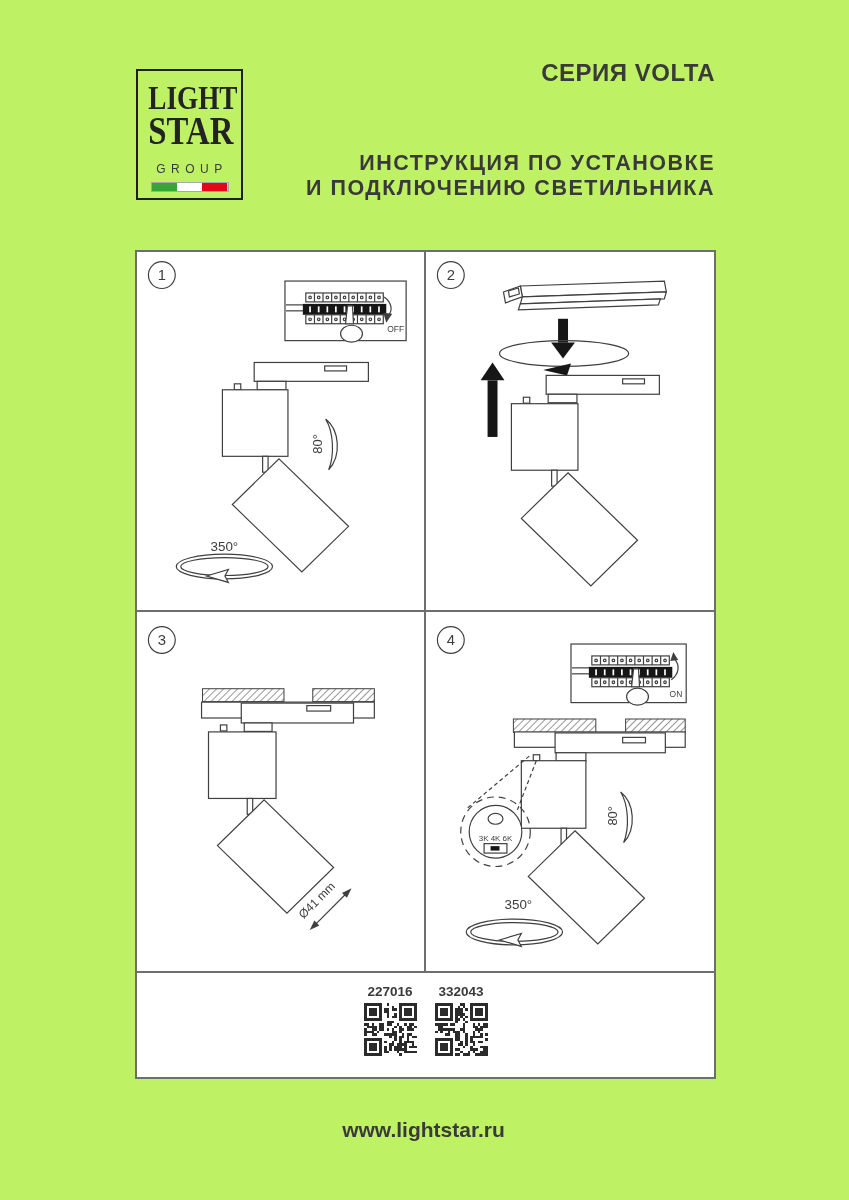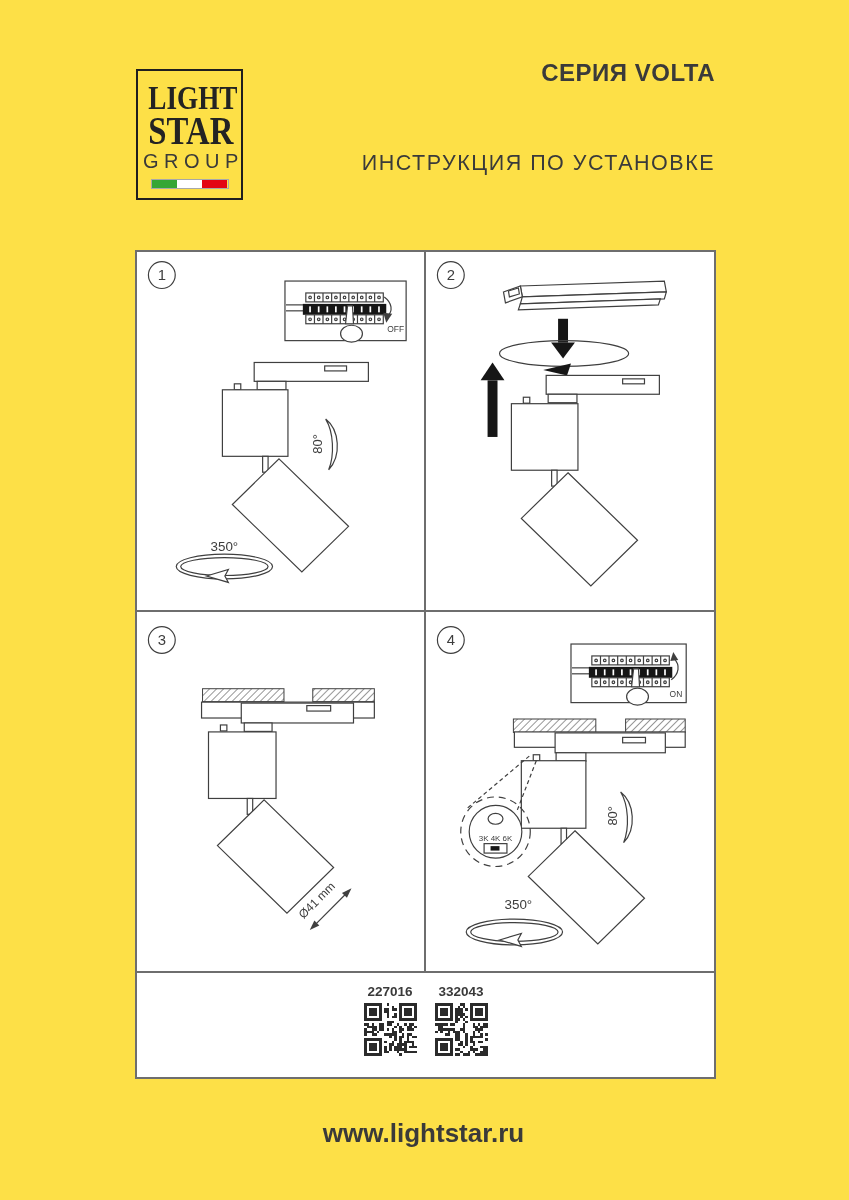--- a/index.html
+++ b/index.html
@@ -1,32 +1,32 @@
 <!DOCTYPE html>
 <html><head>
 <meta charset="utf-8">
 <style>
   html,body{margin:0;padding:0;background:#fff;}
-  .page{position:relative;width:849px;height:1200px;background:#fde047;overflow:hidden;
+  .page{position:relative;width:849px;height:1200px;background:#bef264;overflow:hidden;
         font-family:"Liberation Sans",sans-serif;color:#3a3a3a;}
   
   .logo{position:absolute;left:136px;top:69px;width:107px;height:131px;
         border:2px solid #1f1f1f;box-sizing:border-box;text-align:center;}
   .logo-word{font-family:"Liberation Serif",serif;font-weight:700;color:#232323;
              transform:scaleX(.8);transform-origin:50% 50%;}
   .logo-light{font-size:34px;line-height:31px;margin-top:11px;}
   .logo-star{font-size:41px;line-height:35px;}
-  .logo-group{font-size:20px;letter-spacing:5.5px;padding-left:5px;color:#3a3a3a;margin-top:2px;}
+  .logo-group{font-size:12px;letter-spacing:5.5px;padding-left:5px;color:#3a3a3a;margin-top:14px;}
   .flag{margin:6px auto 0;width:78px;height:9.5px;border:1px solid #a8a8a8;display:flex;box-sizing:border-box;}
   .flag span{flex:1;}
   
   .hdr-series{position:absolute;right:134px;top:58px;text-align:right;
               font-weight:700;font-size:24px;line-height:30px;letter-spacing:.5px;}
   .hdr-title{position:absolute;right:134px;top:151px;text-align:right;
-             font-weight:400;font-size:21.5px;line-height:25px;letter-spacing:1.5px;}
+             font-weight:700;font-size:21.5px;line-height:25px;letter-spacing:1.5px;}
   
   .grid{position:absolute;left:135px;top:250px;width:581px;height:829px;
         border:2px solid #6e6e6e;box-sizing:border-box;background:#fff;}
   .panel{position:absolute;box-sizing:border-box;background:#fff;}
   .p1{left:0;top:0;width:289px;height:360px;border-right:2px solid #6e6e6e;border-bottom:2px solid #6e6e6e;}
   .p2{left:289px;top:0;right:0;height:360px;border-bottom:2px solid #6e6e6e;}
   .p3{left:0;top:360px;width:289px;height:361px;border-right:2px solid #6e6e6e;border-bottom:2px solid #6e6e6e;}
   .p4{left:289px;top:360px;right:0;height:361px;border-bottom:2px solid #6e6e6e;}
   .panel svg{width:100%;height:100%;display:block;}
   
@@ -36,21 +36,21 @@
   .ah{fill:#3f3f3f;stroke:none;}
   .t{fill:#3d3d3d;font-family:"Liberation Sans",sans-serif;}
   
   .qr-row{position:absolute;left:0;top:721px;right:0;bottom:0;display:flex;
           justify-content:center;align-items:flex-start;gap:18px;padding-top:11px;}
   .qr-block{display:flex;flex-direction:column;align-items:center;}
   .qr-label{font-size:13.5px;font-weight:700;color:#3a3a3a;margin-bottom:4px;}
   svg.qr{width:53px;height:53px;display:block;}
   
   .footer{position:absolute;left:0;right:12px;top:1118px;text-align:center;
-          font-size:26px;font-weight:700;color:#3a3a3a;margin-left:10px;}
+          font-size:21px;font-weight:700;color:#3a3a3a;margin-left:10px;}
 </style>
 </head>
 <body>
 
 <div class="page">
 
   <div class="logo">
     <div class="logo-word logo-light">LIGHT</div>
     <div class="logo-word logo-star">STAR</div>
     <div class="logo-group">GROUP</div>
@@ -59,20 +59,21 @@
       <span style="background:#ffffff"></span>
       <span style="background:#e30613"></span>
     </div>
   </div>
 
   <div class="hdr-series">
     <div>СЕРИЯ VOLTA</div>
   </div>
   <div class="hdr-title">
     <div>ИНСТРУКЦИЯ ПО УСТАНОВКЕ</div>
+    <div>И ПОДКЛЮЧЕНИЮ СВЕТИЛЬНИКА</div>
   </div>
 
   <div class="grid">
 
     <div class="panel p1">
       <svg viewBox="0 0 289 358">
         <g>
           <circle class="s" cx="25" cy="22" r="13.5" stroke="#555"></circle>
           <text class="t" x="25" y="27" font-size="15" text-anchor="middle">1</text>
         </g>

